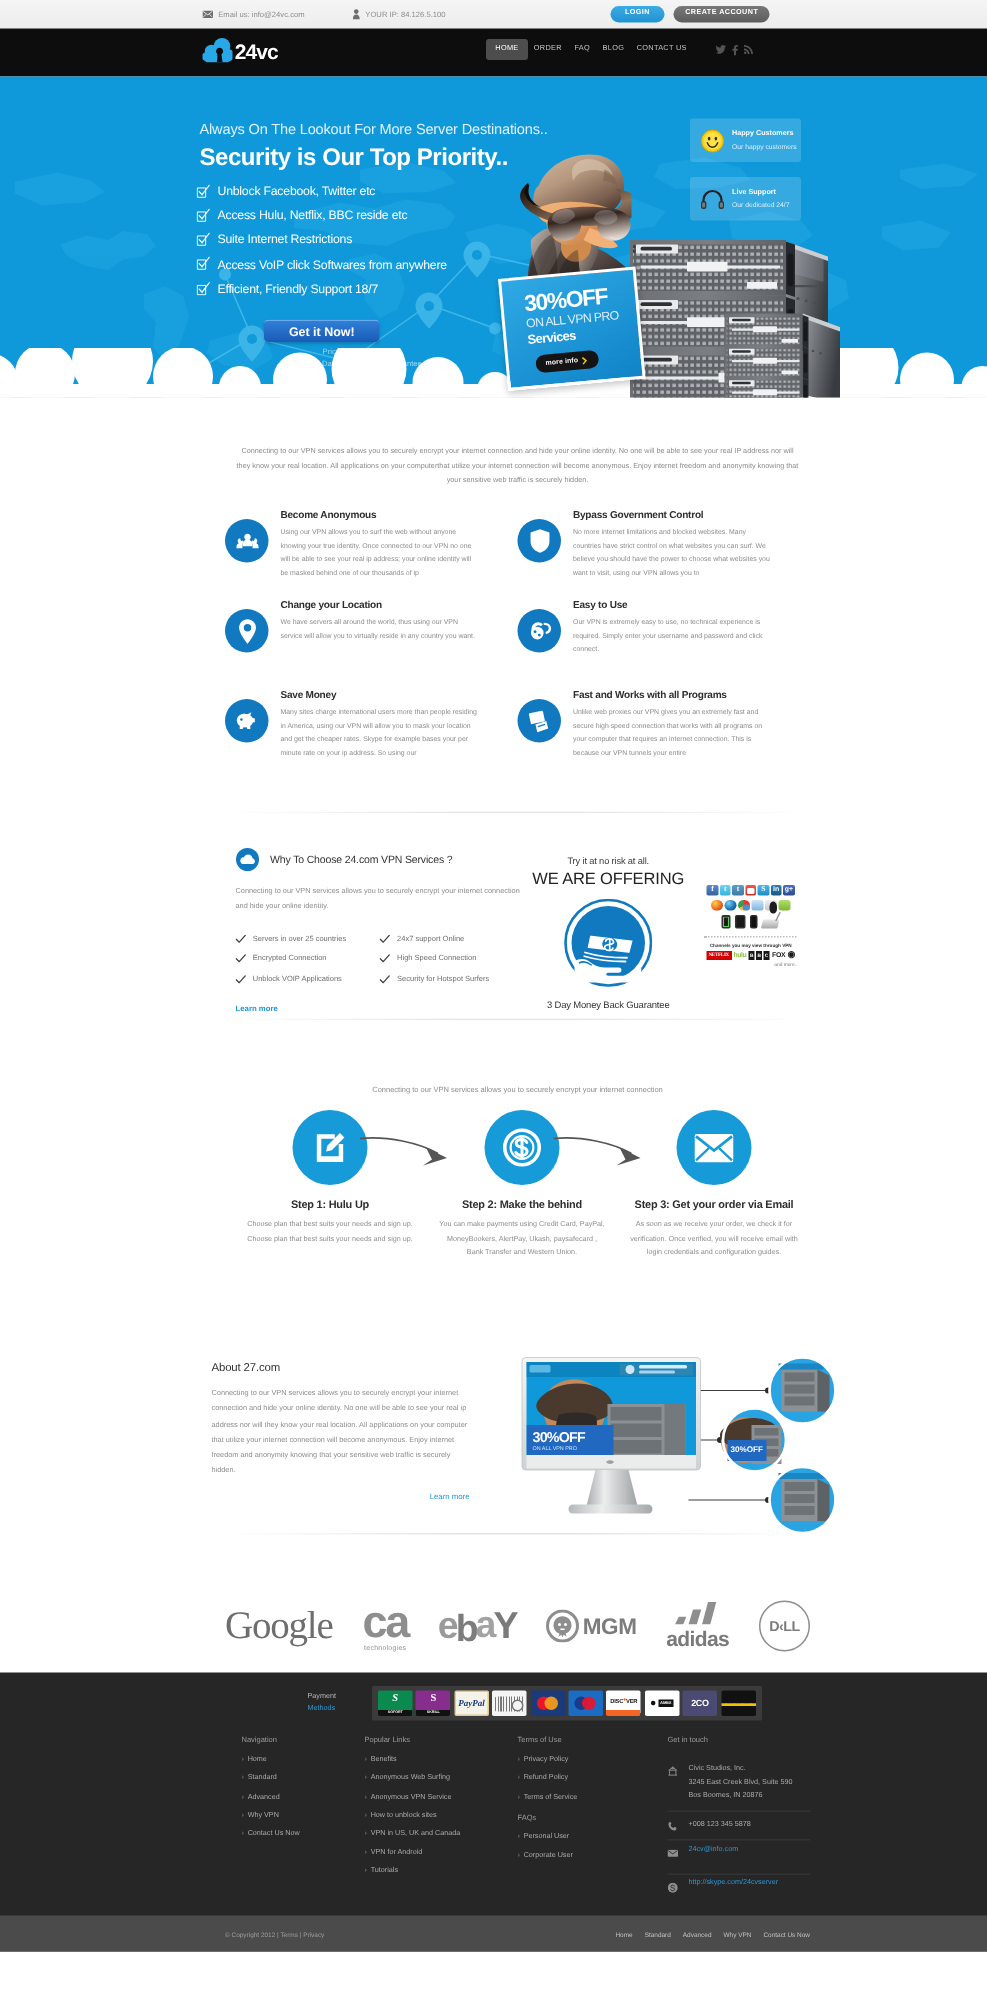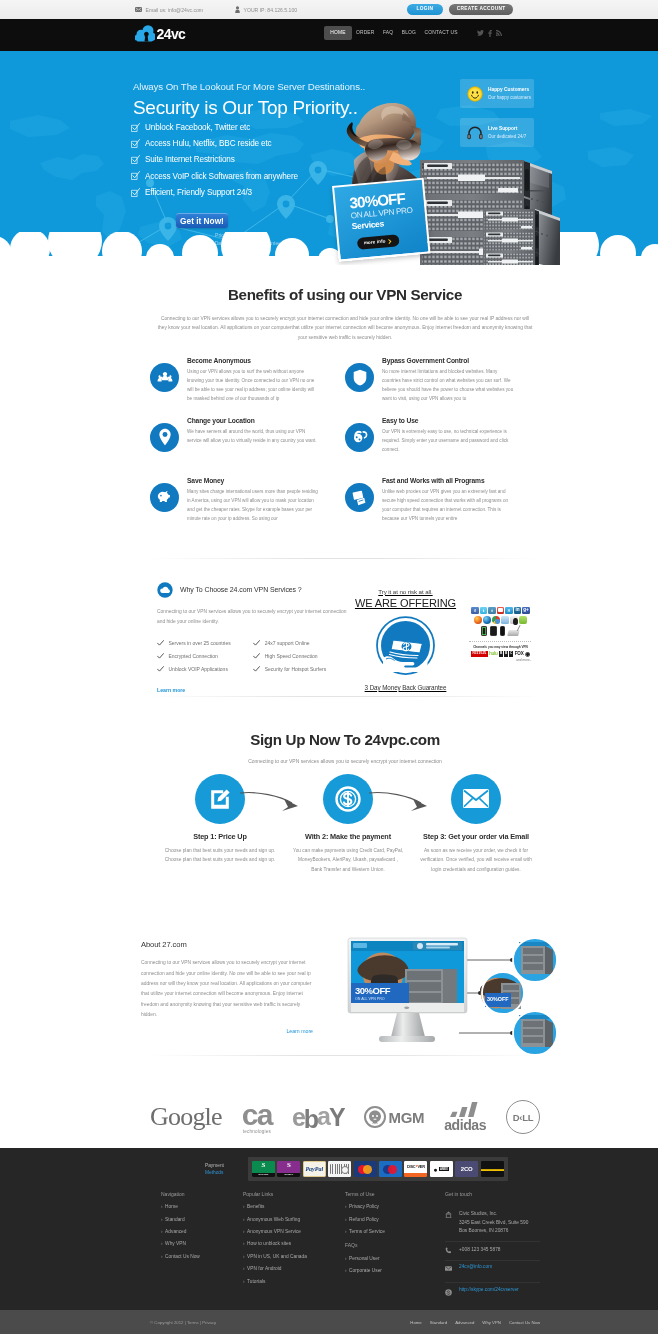--- a/index.html
+++ b/index.html
@@ -30,28 +30,28 @@
 .nav{margin-left:auto;display:flex;align-items:center;}
 .nav a{color:#c5c5c5;font-size:4.9px;letter-spacing:.2px;padding:4.5px 4.2px;text-decoration:none;display:block;line-height:1;}
 .nav a.active{background:#4d4d4d;color:#fff;border-radius:2px;padding-left:6px;padding-right:6px;}
 .social{display:flex;gap:4px;margin-left:15px;margin-right:11px;align-items:center;}
 
 
 .hero{background:#1099da;position:relative;height:214px;overflow:hidden;}
 .hero-map{position:absolute;left:0;top:0;}
 .hero .wrap{height:214px;}
 .hero-eyebrow{position:absolute;left:-17px;top:30.5px;color:#e3f2fd;font-size:9.7px;letter-spacing:-.1px;line-height:1;}
-.hero-title{position:absolute;left:-17px;top:46.5px;color:#fff;font-size:19px;font-weight:normal;letter-spacing:-.3px;line-height:1;}
+.hero-title{position:absolute;left:-17px;top:46.5px;color:#fff;font-size:16px;font-weight:bold;letter-spacing:-.3px;line-height:1;}
 .hero-list{position:absolute;left:-19px;top:71.5px;text-align:right;}
 .hero-list li{list-style:none;display:flex;align-items:flex-start;gap:5px;height:16.3px;
   color:#fff;font-size:8.2px;letter-spacing:-.15px;}
 .hero-list li .t{padding-top:0.2px;}
 .hero-cta{position:absolute;left:26px;top:161.5px;}
 .btn-get{background:linear-gradient(#2f7fd6,#1a5bb8);border-top:1px solid #6aa9ea;
-  color:#fff;font-weight:bold;font-size:8.3px;width:52px;height:15.5px;border-radius:3px;display:flex;
+  color:#fff;font-weight:bold;font-size:8.3px;width:77px;height:15.5px;border-radius:3px;display:flex;
   align-items:center;justify-content:center;box-shadow:0 1px 2px rgba(0,0,0,.18);line-height:1;}
 .hero-note{position:absolute;left:5px;top:181px;text-align:center;width:170px;color:#9fd7f3;font-size:5.1px;line-height:1.52;}
 .hero-badges{position:absolute;left:310px;top:28px;width:74px;}
 .hbadge{background:rgba(255,255,255,.16);border-radius:2px;display:flex;align-items:center;gap:5px;
   padding:0 7px;margin-bottom:10px;height:29px;}
 .hbadge .bt{color:#fff;font-size:4.8px;font-weight:bold;line-height:1.65;white-space:nowrap;}
 .hbadge .bs{color:#dceefb;font-size:4.5px;line-height:1.65;white-space:nowrap;}
 .promo{position:absolute;left:332px;top:135px;z-index:4;width:92px;transform:rotate(-5.2deg);transform-origin:0 0;}
 .promo-card{background:linear-gradient(155deg,#2fa9e5,#0f84c8);padding:8.5px 7px 8px 14px;border:2.5px solid #fff;
   box-shadow:0 2px 5px rgba(0,0,0,.22);}
@@ -83,21 +83,21 @@
 .why-row{display:flex;padding-left:7px;}
 .why-left{width:196px;}
 .why-head{display:flex;align-items:center;gap:7px;}
 .why-head .wtitle{font-size:7px;color:#333;letter-spacing:-.1px;}
 .why-text{font-size:4.9px;color:#8d8d8d;line-height:2.1;margin-top:9px;}
 .why-feats{display:flex;flex-wrap:wrap;margin-top:9px;}
 .why-feats li{list-style:none;width:50%;display:flex;align-items:center;gap:4.5px;height:13.2px;
   font-size:5px;color:#6f6f6f;white-space:nowrap;}
 .why-learn{color:#1f94d6;font-size:5.2px;margin-top:11px;display:inline-block;font-weight:bold;}
 .why-right{width:194px;display:flex;}
-.offer{width:112px;text-align:center;padding-top:6px;text-decoration:underline;}
+.offer{width:112px;text-align:center;padding-top:6px;}
 .offer-eyebrow{font-size:6.2px;color:#3a3a3a;letter-spacing:-.1px;}
 .offer-title{font-size:11px;color:#222;letter-spacing:-.1px;margin-top:2px;}
 .offer-circle{width:59px;height:59px;margin:7px auto 0;display:flex;align-items:center;justify-content:center;overflow:hidden;}
 .offer-caption{font-size:6.3px;color:#333;margin-top:9px;letter-spacing:-.1px;}
 .apps{width:62px;padding-top:25px;margin-left:8px;}
 .apps-row{display:flex;gap:1.2px;justify-content:center;margin-bottom:2.2px;}
 .apps-row.r3{gap:3px;align-items:flex-end;}
 .chan-label{font-size:3.1px;color:#333;font-weight:bold;text-align:center;margin-top:5px;padding-top:3px;
   border-top:1px dotted #bbb;white-space:nowrap;}
 .chan-row{display:flex;gap:1.5px;justify-content:center;align-items:center;margin-top:2px;}
@@ -394,21 +394,21 @@
             </span>
             <span class="t">Access VoIP click Softwares from anywhere</span>
           </li>
       <li>
             <span>
               <svg width="9" height="9" viewBox="0 0 18 18">
                 <path d="M1 4.6h11.2V17H1z" fill="none" stroke="#fff" stroke-width="1.3"></path>
                 <path d="M3.6 9.4 L7.4 13.6 L17 1" fill="none" stroke="#fff" stroke-width="1.6" stroke-linecap="round"></path>
               </svg>
             </span>
-            <span class="t">Efficient, Friendly Support 24/3</span>
+            <span class="t">Efficient, Friendly Support 18/7</span>
           </li>
     </ul>
     <div class="hero-cta">
           <a class="btn-get">Get it Now!</a>
         </div>
     <div class="hero-note">
       <div>Price as low as $6.25.</div>
       <div>With 3 Days Money Back Guarantee</div>
     </div>
     <div class="hero-badges">
@@ -656,21 +656,20 @@
                 <path d="M1 1l4 4-4 4" stroke="#f5c518" stroke-width="2" fill="none" stroke-linecap="round"></path>
               </svg>
             </span>
           </div>
     </div>
   </div>
 </div>
 
 <div class="sec-benefits">
   <div class="wrap">
-    <h2 class="sec-title">Benefits of using our VPN Service</h2>
     <p class="sec-intro">Connecting to our VPN services allows you to securely encrypt your internet connection and hide your online identity. No one will be able to see your real IP address nor will they know your real location. All applications on your computerthat utilize your internet connection will become anonymous. Enjoy internet freedom and anonymity knowing that your sensitive web traffic is securely hidden.</p>
     <div class="bgrid">
       <div class="bitem">
         <span class="bicon">
               <svg width="18" height="18" viewBox="0 0 24 24">
                 <path d="M12 5.2c-1.6 0-2.9 1.3-2.9 2.9 0 1 .5 1.9 1.3 2.4-1.6.8-2.7 2.5-2.7 4.4v1.4h8.6v-1.4c0-1.9-1.1-3.6-2.7-4.4.8-.5 1.3-1.4 1.3-2.4 0-1.6-1.3-2.9-2.9-2.9z" fill="#fff"></path>
                 <path d="M5.6 9.2c-1.3 0-2.3 1-2.3 2.3 0 .8.4 1.5 1 1.9-1.2.6-2.1 1.9-2.1 3.4v1.1h5.3v-2.1c0-1.3.4-2.5 1.1-3.5-.3-.3-.5-.7-.7-1.1-.4.1-.8.3-1.2.3-.7 0-1.1-.6-1.1-2.3z" fill="#fff"></path>
                 <path d="M18.4 9.2c1.3 0 2.3 1 2.3 2.3 0 .8-.4 1.5-1 1.9 1.2.6 2.1 1.9 2.1 3.4v1.1h-5.3v-2.1c0-1.3-.4-2.5-1.1-3.5.3-.3.5-.7.7-1.1.4.1.8.3 1.2.3.7 0 1.1-.6 1.1-2.3z" fill="#fff"></path>
               </svg>
             </span>
@@ -879,51 +878,50 @@
           <div class="chan-more">and more..</div>
         </div>
       </div>
     </div>
   </div>
 </div>
 <div class="divider"></div>
 
 <div class="sec-signup">
   <div class="wrap">
-    <h2 class="sec-title">Sign Up Now To 24vpc.com</h2>
     <div class="sig-sub">Connecting to our VPN services allows you to securely encrypt your internet connection</div>
     <div class="steps">
       <svg class="arrow1" width="62" height="22" viewBox="0 0 62 22">
         <path d="M2 3 C20 1 42 6 54 13" stroke="#555" stroke-width="1.1" fill="none"></path>
         <path d="M60 16 L46 9 L50 17 L44 21z" fill="#555"></path>
       </svg>
       <svg class="arrow2" width="62" height="22" viewBox="0 0 62 22">
         <path d="M2 3 C20 1 42 6 54 13" stroke="#555" stroke-width="1.1" fill="none"></path>
         <path d="M60 16 L46 9 L50 17 L44 21z" fill="#555"></path>
       </svg>
       <div class="step">
         <div class="step-circle">
           <svg width="24" height="24" viewBox="0 0 24 24">
                 <path d="M3.2 3.2h12v3H6.2v11.6h11.6V9.7h3v12H3.2z" fill="#fff"></path>
                 <path d="M10.2 10.8 L18.6 2.4 L21.6 5.4 L13.2 13.8 L9.4 14.6z" fill="#fff"></path>
               </svg>
         </div>
-        <div class="step-title">Step 1: Price Up</div>
+        <div class="step-title">Step 1: Hulu Up</div>
         <div class="step-text">Choose plan that best suits your needs and sign up.  Choose plan that best suits your needs and sign up.</div>
       </div>
       <div class="step">
         <div class="step-circle">
           <svg width="26" height="26" viewBox="0 0 26 26">
                 <circle cx="13" cy="13" r="11.5" fill="none" stroke="#fff" stroke-width="2.4"></circle>
                 <circle cx="13" cy="13" r="7.6" fill="none" stroke="#fff" stroke-width="1.4"></circle>
                 <path d="M13 5.6v14.8" stroke="#fff" stroke-width="2"></path>
                 <path d="M16.2 9.6c-.6-1.3-2-2-3.6-2-2 0-3.5 1.1-3.5 2.6 0 1.6 1.5 2.2 3.5 2.6 2.2.4 3.8 1.1 3.8 2.8 0 1.6-1.7 2.7-3.8 2.7-1.8 0-3.2-.8-3.7-2" stroke="#fff" stroke-width="2" fill="none" stroke-linecap="round"></path>
               </svg>
         </div>
-        <div class="step-title">With 2: Make the payment</div>
+        <div class="step-title">Step 2: Make the behind</div>
         <div class="step-text">You can make payments using Credit Card, PayPal, MoneyBookers, AlertPay, Ukash, paysafecard , Bank Transfer and Western Union.</div>
       </div>
       <div class="step">
         <div class="step-circle">
           <svg width="26" height="19" viewBox="0 0 26 19">
                 <rect x="0" y="0" width="26" height="19" rx="1.6" fill="#fff"></rect>
                 <path d="M1 1.6 L13 11 L25 1.6" stroke="#169ad8" stroke-width="1.9" fill="none"></path>
                 <path d="M1 17.6 L9.6 9.4 M25 17.6 L16.4 9.4" stroke="#169ad8" stroke-width="1.5" fill="none"></path>
               </svg>
         </div>

